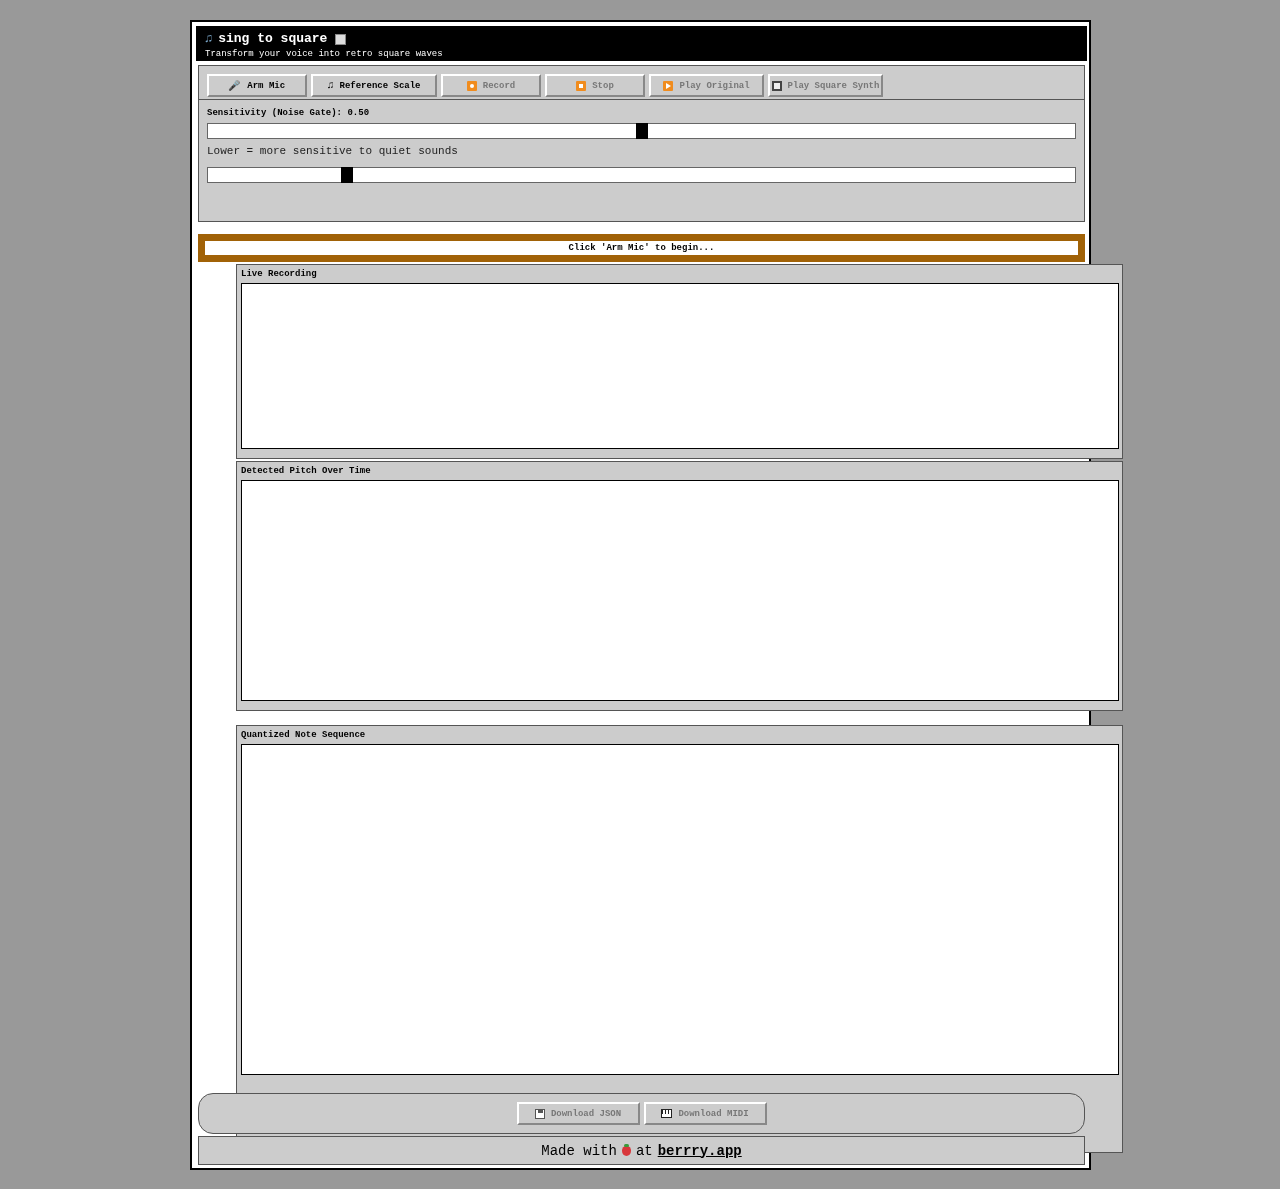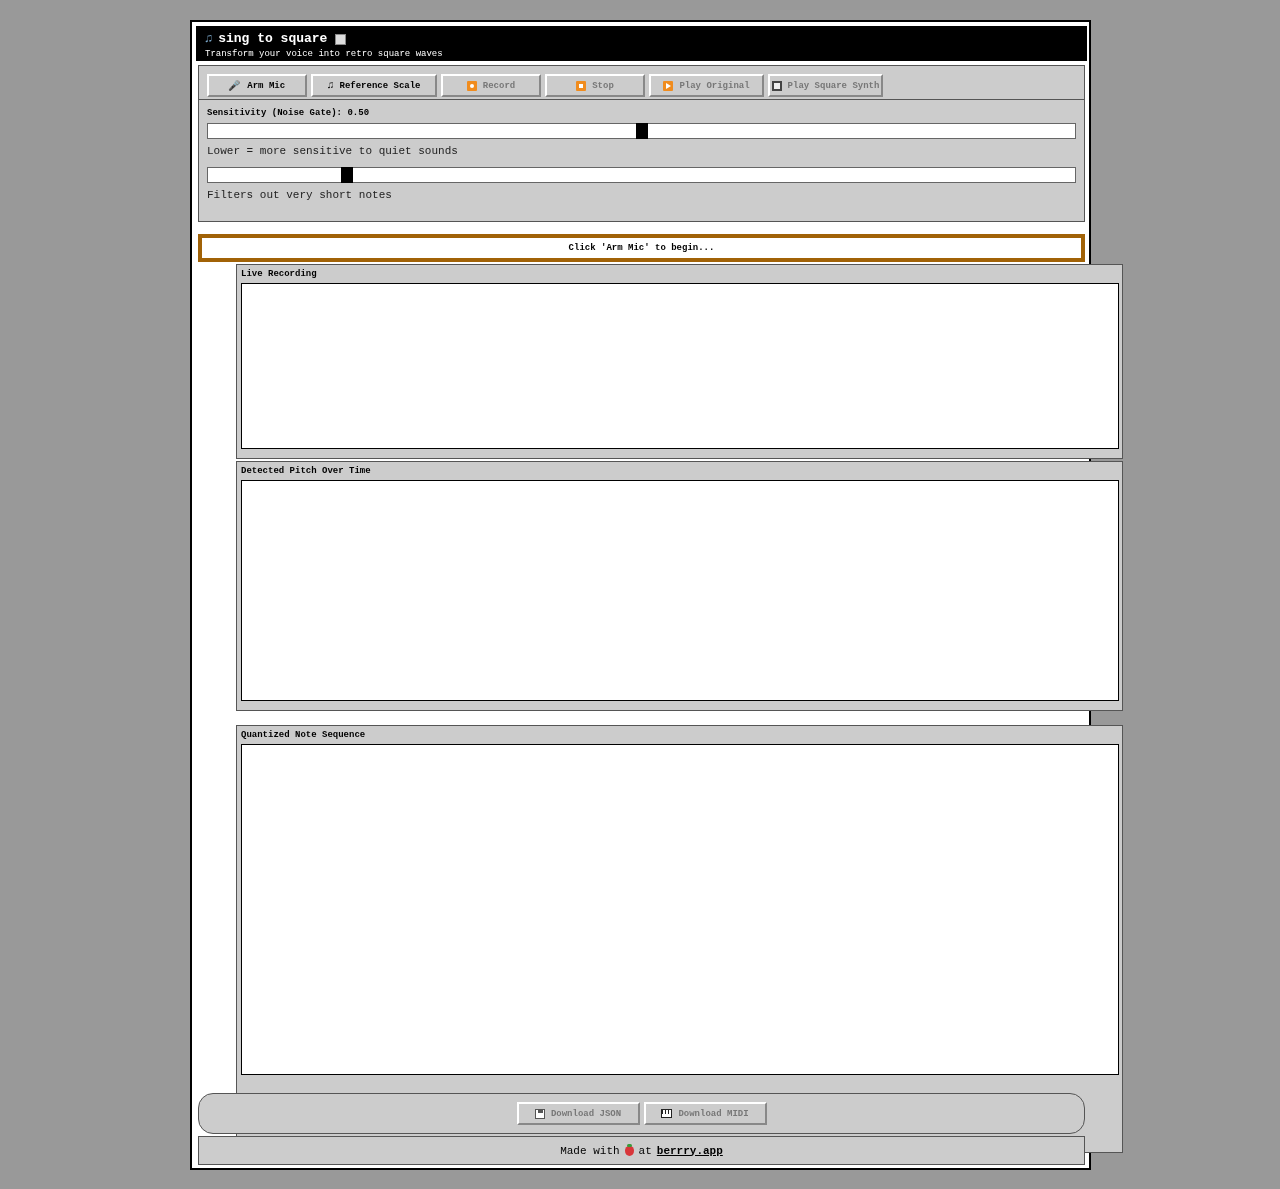--- a/index.html
+++ b/index.html
@@ -63,42 +63,42 @@
     .slider {
       position: relative; height: 16px; margin-top: 4px;
       background: #fff; border: 1px solid #666;
     }
     .slider .thumb { position: absolute; top: -1px; width: 12px; height: 16px; background: #000; }
     .setting-help { font-size: 11px; line-height: 12px; margin-top: 6px; color: #222; }
     .setting-block + .setting-block { margin-top: 10px; }
 
     .status {
       position: absolute; left: 6px; top: 212px; width: 887px; height: 28px;
-      background: #fff; border: 4px solid #a16207;
+      background: #fff; border: 7px solid #a16207;
       display: flex; align-items: center; justify-content: center;
       font-size: 9px; font-weight: bold;
     }
 
     .canvas-panel { padding: 3px 8px 0 4px; margin-left: 38px; }
     .canvas-panel .ptitle { font-size: 9px; font-weight: bold; line-height: 12px; }
     .canvas-panel .canvas {
       margin-top: 3px; width: 878px; background: #fff; border: 1px solid #000;
     }
     .live-panel { top: 242px; height: 195px; }
     .live-panel .canvas { height: 166px; }
     .pitch-panel { top: 439px; height: 250px; }
     .pitch-panel .canvas { height: 221px; }
     .quant-panel { top: 703px; height: 428px; }
     .quant-panel .canvas { height: 331px; }
 
     .download-panel { top: 1071px; height: 41px; display: flex; justify-content: center; align-items: center; gap: 4px; border-radius: 15px; }
     .download-panel .btn { height: 23px; }
     .footer {
       top: 1114px; height: 29px; display: flex; align-items: center; justify-content: center;
-      font-size: 11px; gap: 5px;
+      font-size: 14px; gap: 5px;
     }
     .footer a { color: #000; font-weight: bold; text-decoration: underline; }
     .berry { display:inline-block; width: 9px; height: 10px; background: #d8363a; border-radius: 45% 45% 50% 50%; position: relative; }
     .berry::before { content:""; position:absolute; left:2px; top:-2px; width:5px; height:3px; background:#3a9a3a; border-radius:2px; }
     .floppy { display:inline-block; width:10px; height:10px; border:1px solid #555; background:#fff; position:relative; }
     .floppy::before { content:""; position:absolute; left:2px; top:0; width:5px; height:3px; background:#555; }
     .piano { display:inline-block; width:11px; height:9px; background:#fff; border:1px solid #222; position:relative;
       background-image: linear-gradient(90deg, #222 0 1px, transparent 1px 3px, #222 3px 4px, transparent 4px 6px, #222 6px 7px, transparent 7px);
       background-size: 100% 60%; background-repeat:no-repeat; }
   </style>
@@ -149,21 +149,20 @@
       <div class="setting-label">Sensitivity (Noise Gate): 0.50</div>
       <div class="slider">
         <div class="thumb" style="left:428px"></div>
       </div>
       <div class="setting-help">Lower = more sensitive to quiet sounds</div>
     </div>
     <div class="setting-block">
       <div class="slider">
         <div class="thumb" style="left:133px"></div>
       </div>
-      <div class="setting-help">Filters out very short notes</div>
     </div>
   </div>
 
   <div class="status">Click 'Arm Mic' to begin...</div>
 
   <div class="panel canvas-panel live-panel">
     <div class="ptitle">Live Recording</div>
     <div class="canvas"></div>
   </div>
 

